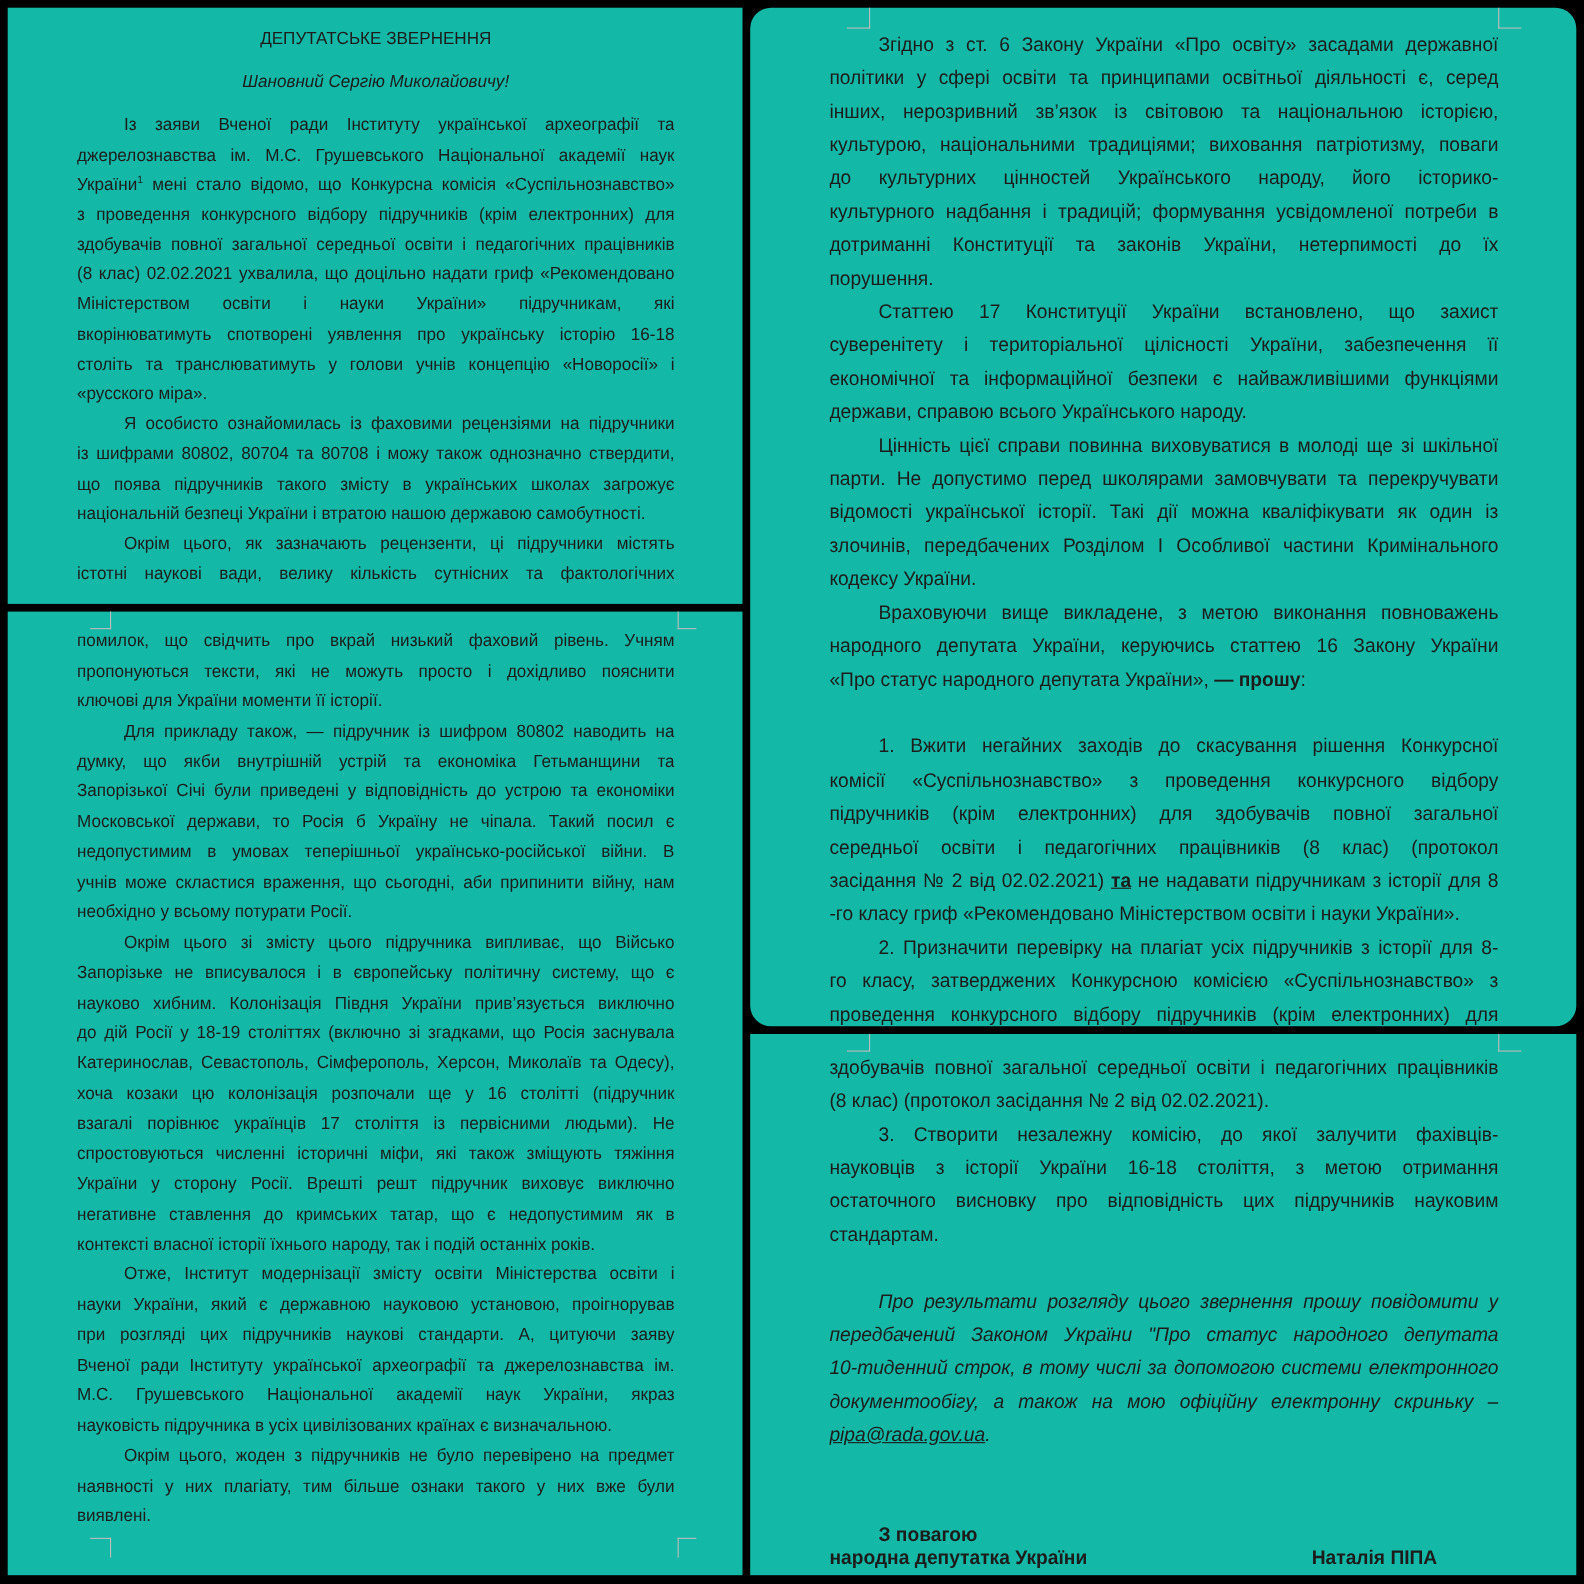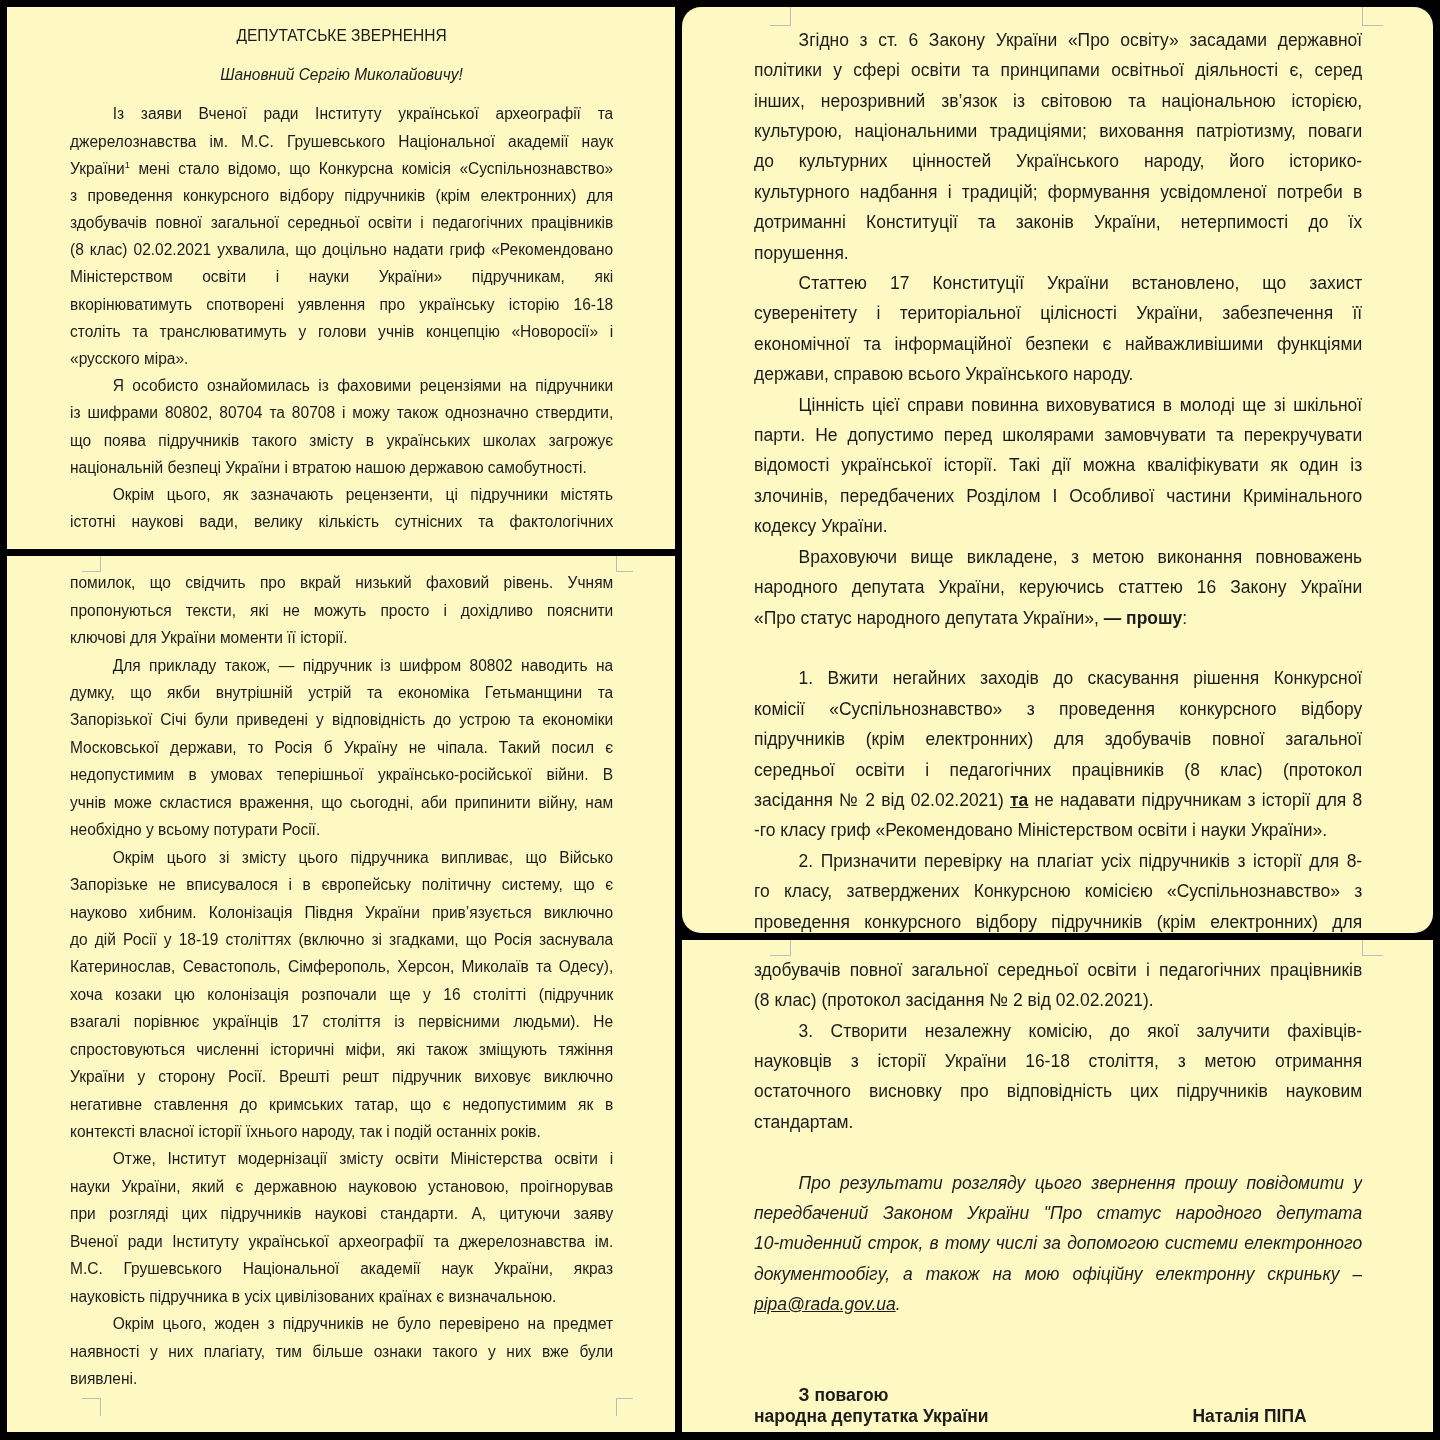--- a/index.html
+++ b/index.html
@@ -1,17 +1,17 @@
 <!DOCTYPE html>
 <html><head>
 <meta charset="utf-8">
 <style>
   html, body { margin: 0; padding: 0; background: #000; }
   body { width: 1440px; height: 1440px; position: relative; overflow: hidden; }
-  .panel { position: absolute; background: #fef9c3; overflow: hidden; }
+  .panel { position: absolute; background: #14b8a6; overflow: hidden; }
   #p0 { left: 7px;   top: 7px;   width: 668px; height: 542px; --lh: 27.2px;  }
   #p1 { left: 7px;   top: 556px; width: 668px; height: 876px; --lh: 27.45px; }
   #p2 { left: 682px; top: 7px;   width: 751px; height: 926px; border-radius: 19px; --lh: 30.42px; }
   #p3 { left: 682px; top: 940px; width: 751px; height: 492px; --lh: 30.4px;  }
 
   .text {
     position: absolute;
     transform: scaleX(0.97);
     transform-origin: 0 0;
     color: #1c1c1c;

